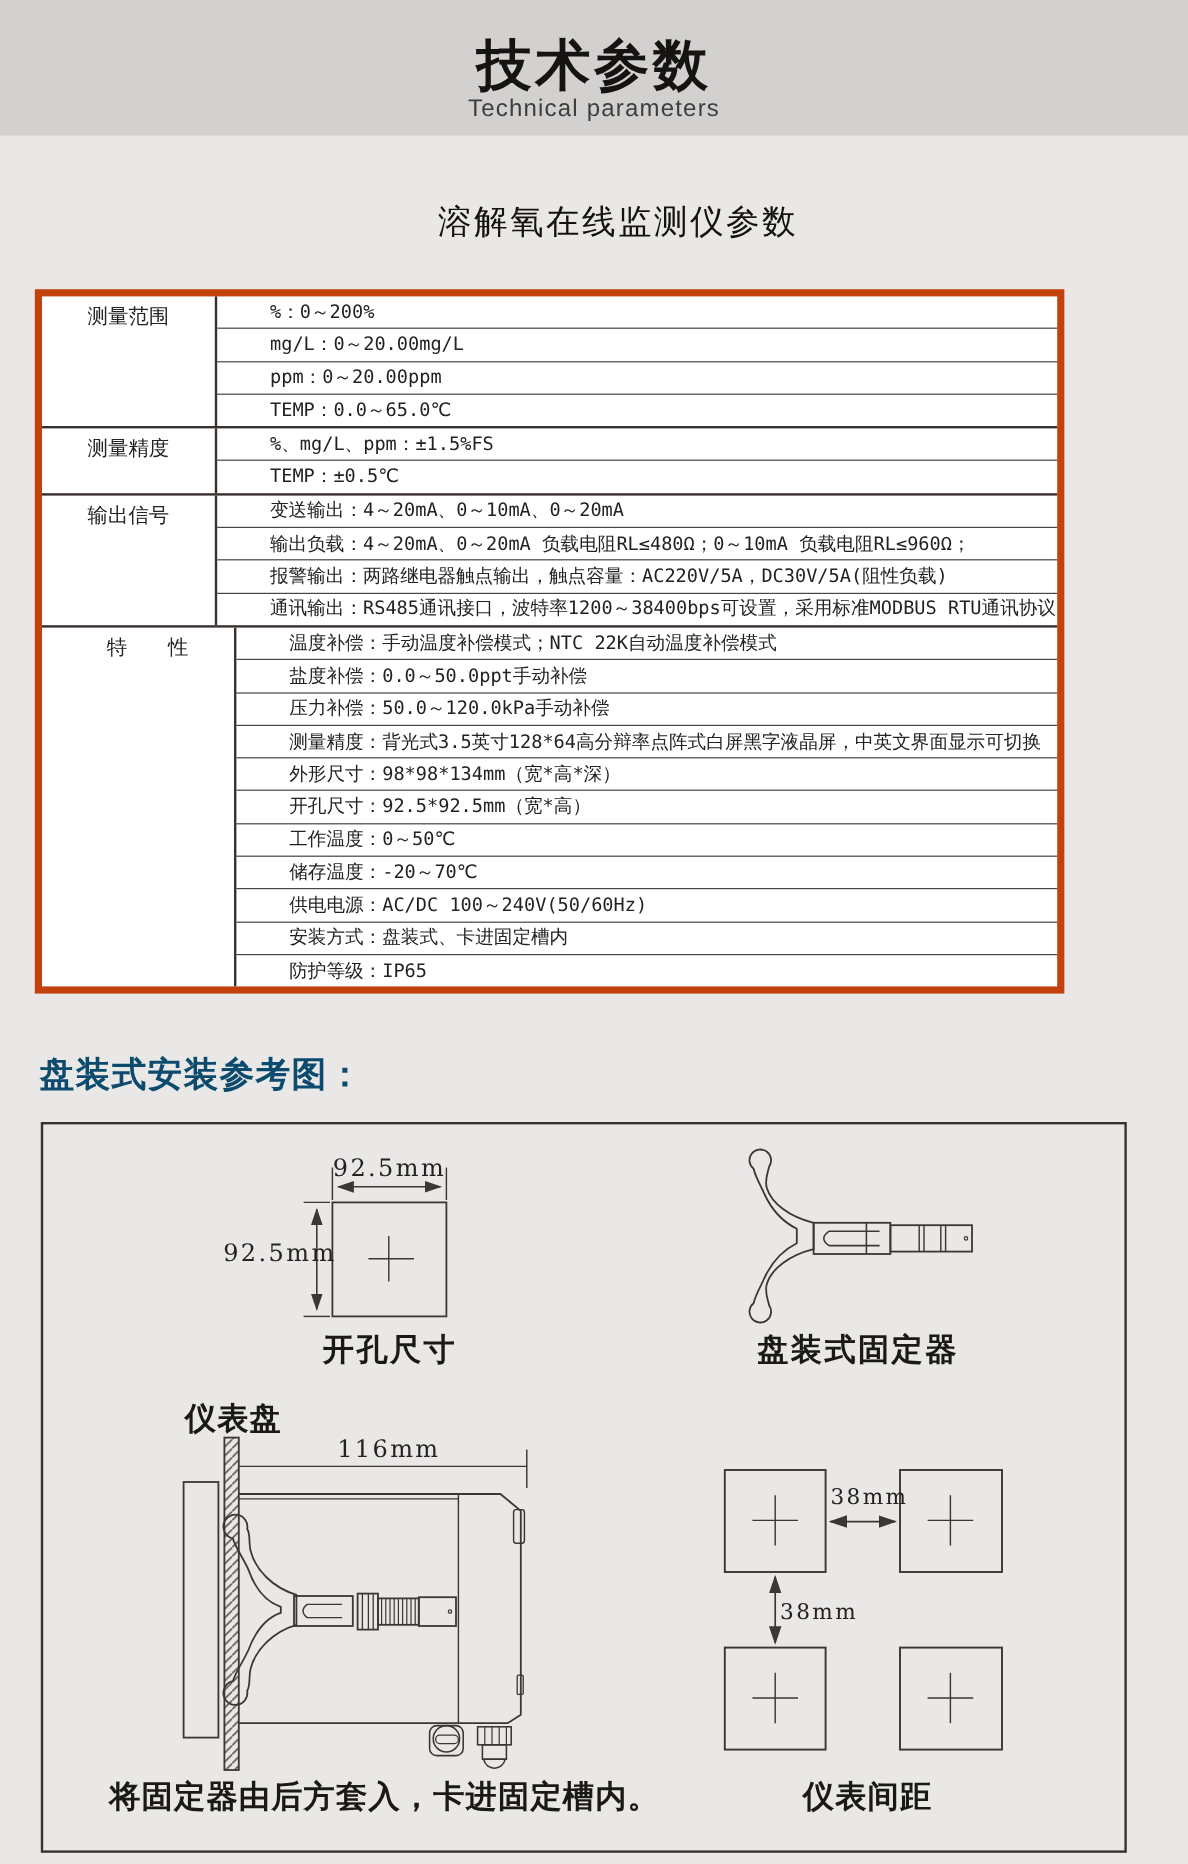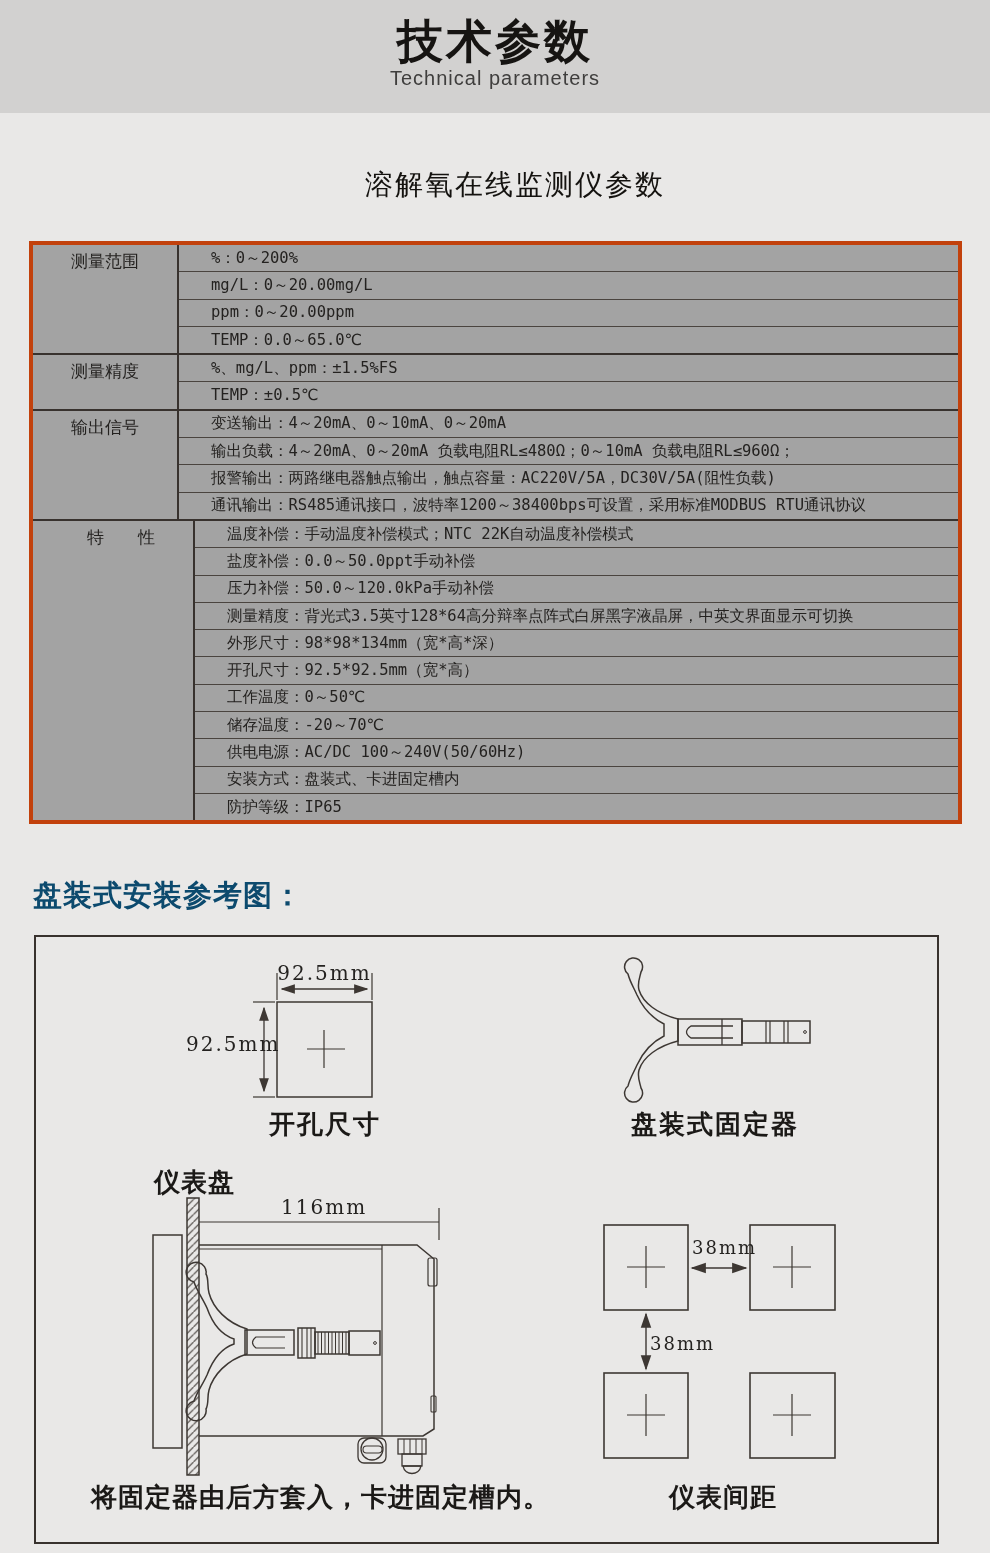--- a/index.html
+++ b/index.html
@@ -2,35 +2,35 @@
 <html><head>
 <meta charset="utf-8">
 <style>
   html,body{margin:0;padding:0;}
   body{
     width:990px;height:1553px;position:relative;overflow:hidden;
     background:#e9e8e7;color:#1c1a18;
     font-family:"Liberation Sans","DejaVu Sans",sans-serif;
   }
   
-  .band{height:113px;background:#d2d1d0;text-align:center;padding-top:15px;box-sizing:border-box;}
+  .band{height:113px;background:#d2d1d0;text-align:center;padding-top:28px;box-sizing:border-box;}
   .band h1{margin:0;font-size:46px;font-weight:bold;letter-spacing:3px;color:#161412;line-height:52px;}
   .band .en{margin:0;font-size:20px;color:#3f3e3d;letter-spacing:1px;}
   
   .sec-title{position:absolute;left:0;top:166px;width:100%;text-align:center;
     font-size:28px;font-weight:normal;letter-spacing:2px;color:#14120f;margin-left:20px;}
   
-  .spec{position:absolute;left:29px;top:241px;width:933px;box-sizing:border-box;
-    border:4px solid #c2410c;background:#a3a3a3;}
+  .spec{position:absolute;left:29px;top:241px;width:858px;box-sizing:border-box;
+    border:6px solid #c2410c;background:#ffffff;}
   .grp{display:flex;border-bottom:2px solid #38322e;}
   .grp:last-child{border-bottom:none;margin-left:16px;}
   .glabel{width:146px;border-right:2px solid #38322e;box-sizing:border-box;
     text-align:center;font-size:17px;color:#242220;padding-top:5px;white-space:pre;}
   .grows{flex:1;display:flex;flex-direction:column;}
-  .vrow{height:26.3px;display:flex;align-items:center;padding-left:32px;
+  .vrow{height:26.3px;display:flex;align-items:center;padding-left:44px;
     border-bottom:1.4px solid #4a443f;font-size:15.5px;color:#242220;
     font-family:"DejaVu Sans Mono","DejaVu Sans",monospace;white-space:nowrap;}
   .vrow:last-child{border-bottom:none;}
   
   .diag-heading{position:absolute;left:33px;top:876px;font-size:29px;font-weight:bold;
     letter-spacing:1px;color:#0c4a6e;}
   .diag-box{position:absolute;left:34px;top:935px;width:901px;height:605px;
     border:2px solid #38322e;box-sizing:content-box;}
   .diag-box svg{position:absolute;left:0;top:0;}
   .lbl{position:absolute;white-space:nowrap;color:#242220;}

